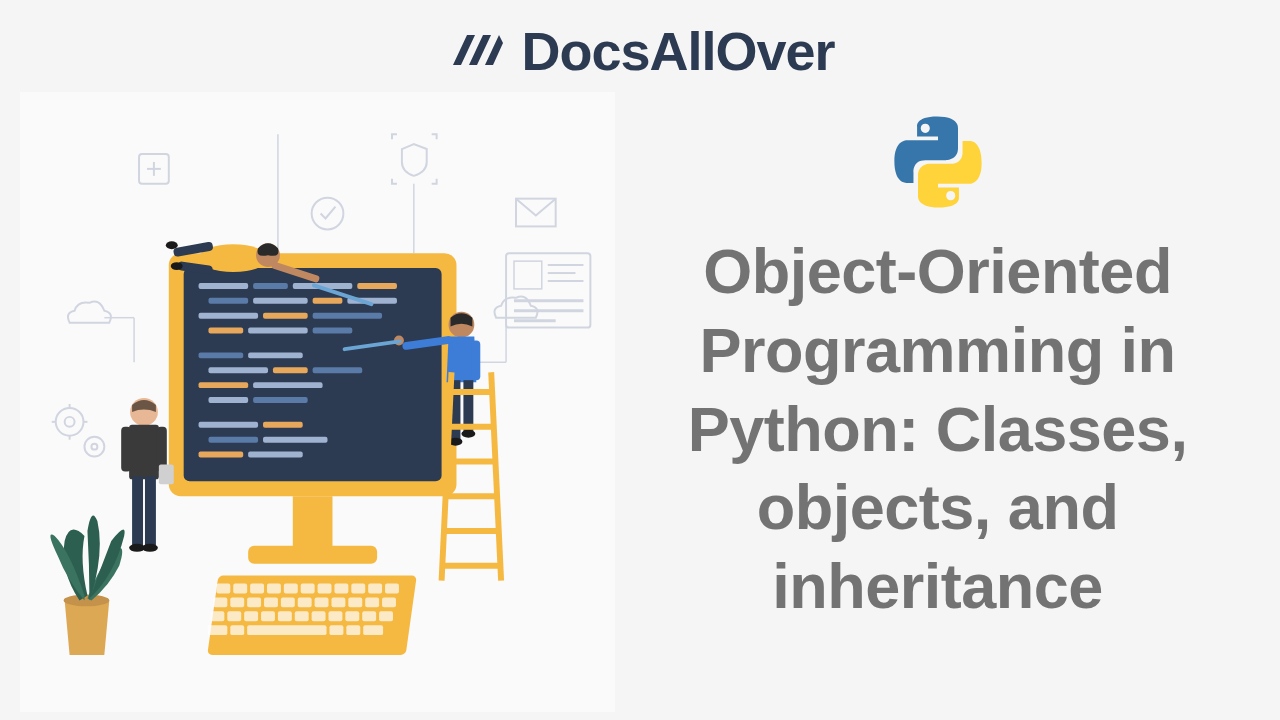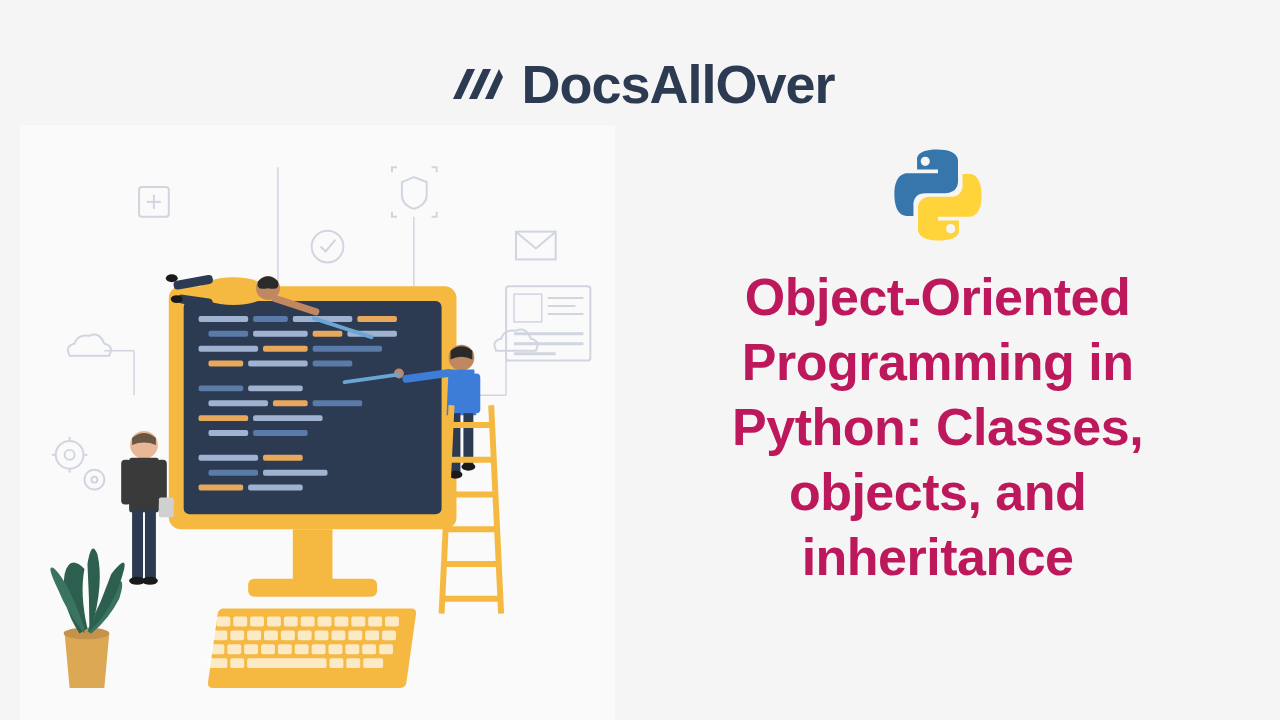--- a/index.html
+++ b/index.html
@@ -6,25 +6,23 @@
     body {
       width: 1280px;
       height: 720px;
       background: #f5f5f5;
       font-family: Georgia, 'Times New Roman', serif;
       overflow: hidden;
       position: relative;
     }
     .header {
       display: flex;
-      align-items: center;
       justify-content: center;
       padding: 20px 0 10px;
       gap: 16px;
-      margin-top: 33px;
     }
     .logo-icon {
       width: 60px;
       height: 60px;
     }
     .brand-name {
       font-size: 54px;
       font-weight: 900;
       color: #2c3a52;
       font-family: 'Arial Black', Arial, sans-serif;
@@ -47,23 +45,23 @@
       align-items: center;
       justify-content: flex-start;
       padding: 20px 40px;
     }
     .python-logo {
       width: 100px;
       height: 100px;
       margin-bottom: 20px;
     }
     .article-title {
-      font-size: 52px;
+      font-size: 63px;
       font-weight: 900;
-      color: #be185d;
+      color: #737373;
       text-align: center;
       line-height: 1.25;
       font-family: 'Arial Black', Arial, sans-serif;
       letter-spacing: -0.5px;
     }
     .illustration {
       position: absolute;
       top: 0;
       left: 0;
       width: 100%;

